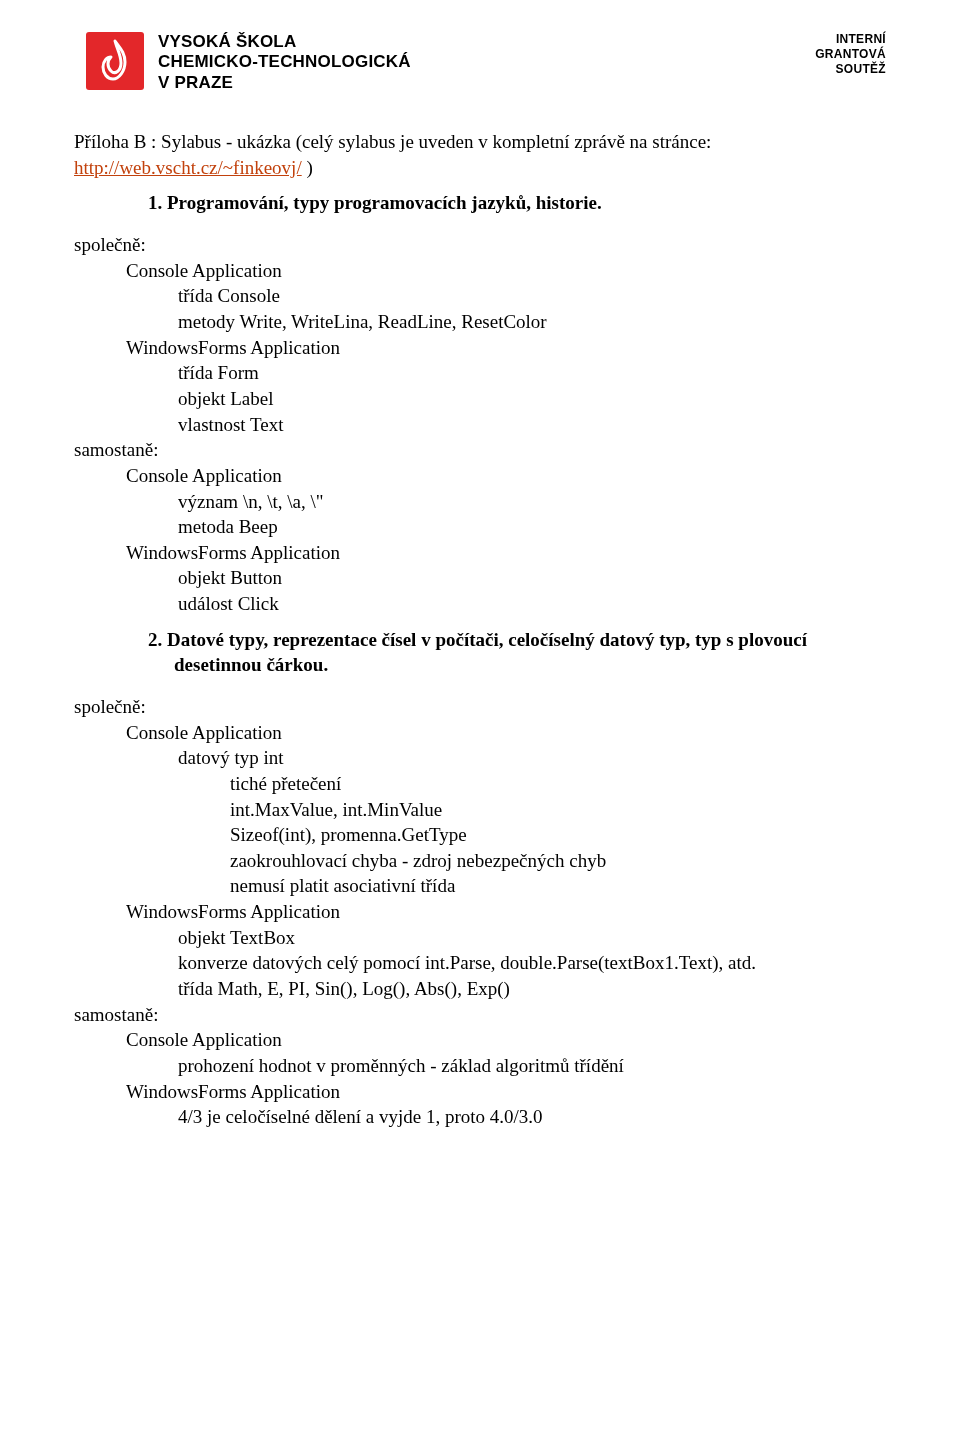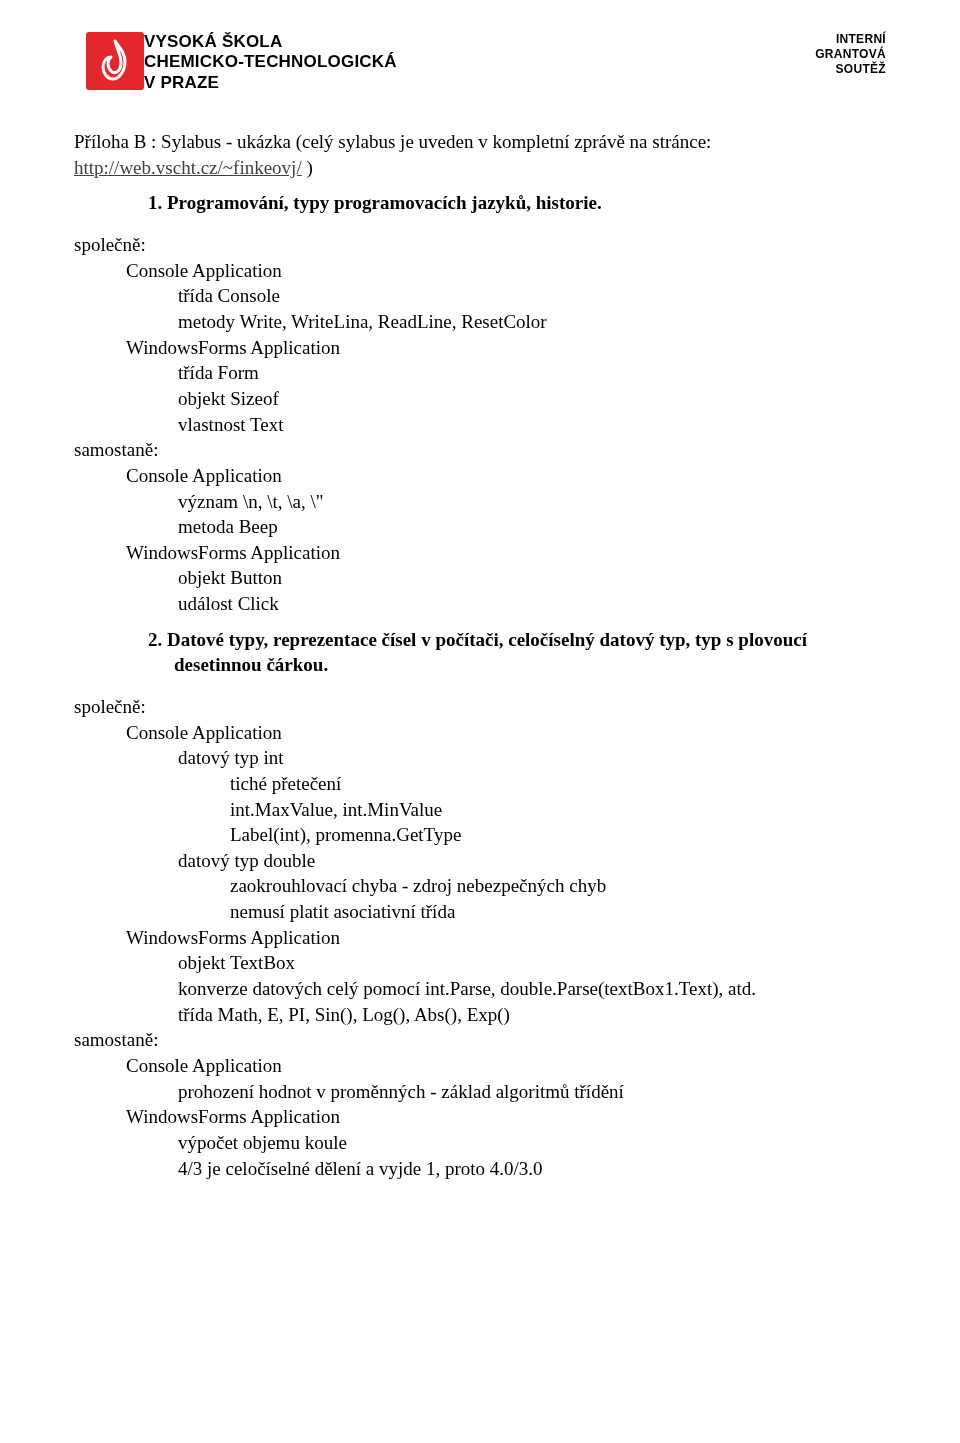--- a/index.html
+++ b/index.html
@@ -20,20 +20,21 @@
   }
   .header {
     display: flex;
     justify-content: space-between;
     align-items: flex-start;
     margin-bottom: 36px;
   }
   .brand {
     display: flex;
     align-items: flex-start;
+    gap: 14px;
     padding-left: 12px;
   }
   .logo {
     width: 58px;
     height: 58px;
     background: #e3272a;
     border-radius: 3px;
     display: flex;
     align-items: center;
     justify-content: center;
@@ -51,21 +52,21 @@
   .right-title {
     font-family: Arial, Helvetica, sans-serif;
     font-weight: 800;
     font-size: 12px;
     line-height: 1.25;
     text-align: right;
     letter-spacing: 0.3px;
   }
   .intro { margin-bottom: 6px; }
   .link {
-    color: #404040;
+    color: #c2410c;
     text-decoration: underline;
   }
   .num-title {
     font-weight: bold;
     padding-left: 100px;
     text-indent: -26px;
     margin: 10px 0 16px 0;
   }
   .lvl0 { padding-left: 0px; }
   .lvl1 { padding-left: 52px; }
@@ -103,44 +104,42 @@
   </div>
 
   <div id="content">
       <div class="num-title">1.  Programování, typy programovacích jazyků, historie.</div>
       <div class="row lvl0">společně:</div>
       <div class="row lvl1">Console Application</div>
       <div class="row lvl2">třída Console</div>
       <div class="row lvl2">metody Write, WriteLina, ReadLine, ResetColor</div>
       <div class="row lvl1">WindowsForms Application</div>
       <div class="row lvl2">třída Form</div>
-      <div class="row lvl2">objekt Sizeof</div>
+      <div class="row lvl2">objekt Label</div>
       <div class="row lvl2">vlastnost Text</div>
       <div class="row lvl0">samostaně:</div>
       <div class="row lvl1">Console Application</div>
       <div class="row lvl2">význam \n, \t, \a, \"</div>
       <div class="row lvl2">metoda Beep</div>
       <div class="row lvl1">WindowsForms Application</div>
       <div class="row lvl2">objekt Button</div>
       <div class="row lvl2">událost Click</div>
       <div class="num-title">2.  Datové typy, reprezentace čísel v počítači, celočíselný datový typ, typ s plovoucí desetinnou čárkou.</div>
       <div class="row lvl0">společně:</div>
       <div class="row lvl1">Console Application</div>
       <div class="row lvl2">datový typ int</div>
       <div class="row lvl3">tiché přetečení</div>
       <div class="row lvl3">int.MaxValue, int.MinValue</div>
-      <div class="row lvl3">Label(int), promenna.GetType</div>
-      <div class="row lvl2">datový typ double</div>
+      <div class="row lvl3">Sizeof(int), promenna.GetType</div>
       <div class="row lvl3">zaokrouhlovací chyba - zdroj nebezpečných chyb</div>
       <div class="row lvl3">nemusí platit asociativní třída</div>
       <div class="row lvl1">WindowsForms Application</div>
       <div class="row lvl2">objekt TextBox</div>
       <div class="row lvl2">konverze datových celý pomocí int.Parse, double.Parse(textBox1.Text), atd.</div>
       <div class="row lvl2">třída Math, E, PI, Sin(), Log(), Abs(), Exp()</div>
       <div class="row lvl0">samostaně:</div>
       <div class="row lvl1">Console Application</div>
       <div class="row lvl2">prohození hodnot v proměnných - základ algoritmů třídění</div>
       <div class="row lvl1">WindowsForms Application</div>
-      <div class="row lvl2">výpočet objemu koule</div>
       <div class="row lvl2">4/3 je celočíselné dělení a vyjde 1, proto 4.0/3.0</div>
     </div>
 
 </div>
 
 </body></html>

